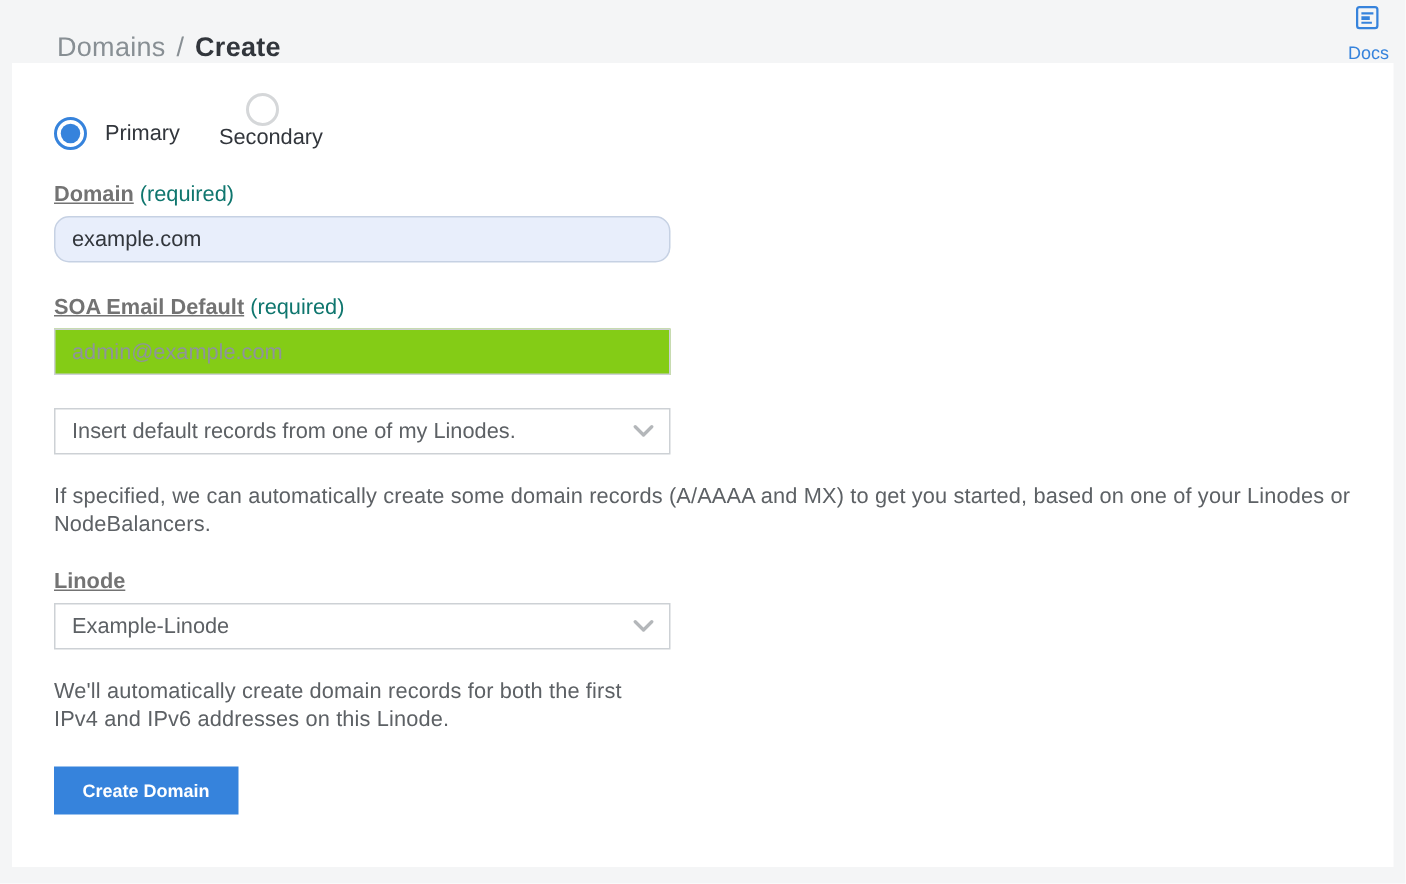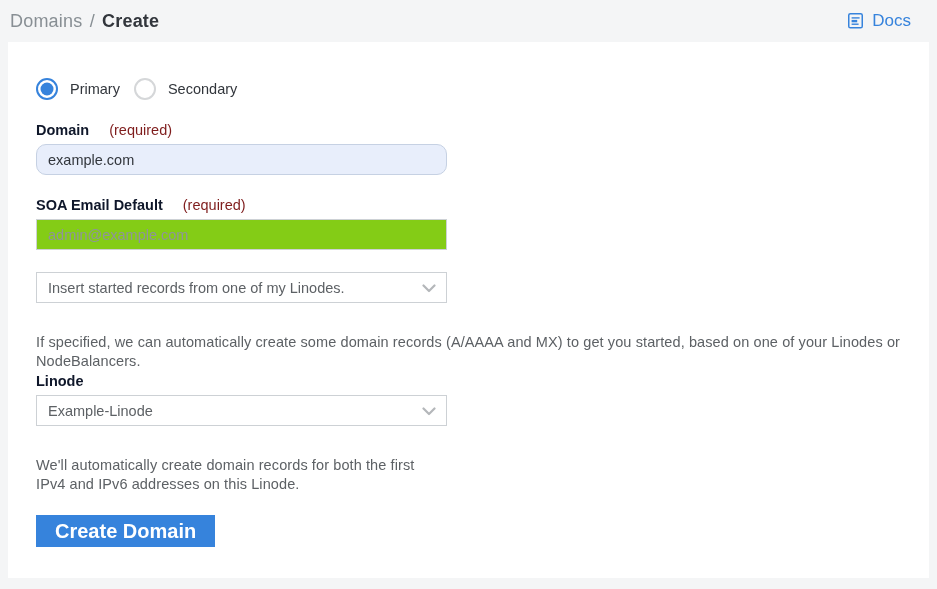--- a/index.html
+++ b/index.html
@@ -8,64 +8,66 @@
     width: 937px; height: 589px;
     background: #f4f5f6;
     font-family: "Liberation Sans", sans-serif;
     color: #32363c;
     overflow: hidden;
   }
 
   
   .topbar {
     height: 42px;
-    display: flex; align-items: center; justify-content: space-between;
-    padding: 0 26px 0 10px;
+    display: flex; align-items: flex-end; justify-content: space-between;
+    padding: 0 11px 0 10px;
+    margin-left: 28px;
   }
   .breadcrumb { font-size: 18px; letter-spacing: 0.2px; }
   .crumb-section { color: #888f94; font-weight: 400; }
   .crumb-sep { color: #888f94; font-weight: 400; margin: 0 2px; }
   .crumb-current { color: #32363c; font-weight: 700; }
   .docs-link {
     display: flex; align-items: center; gap: 7px;
-    color: #3683dc; font-size: 17px; cursor: pointer;
+    color: #3683dc; font-size: 12px; cursor: pointer;
     text-decoration: none;
+    flex-direction: column;
   }
   .docs-link svg { display: block; }
 
   
   .card {
     margin: 0 8px;
     height: 536px;
     background: #ffffff;
     padding: 30px 28px 0 28px;
   }
 
   
   .radio-row { display: flex; align-items: flex-end; height: 28px; }
   .radio-option { display: flex; align-items: center; cursor: pointer; }
-  .radio-option + .radio-option { margin-left: 14px; }
+  .radio-option + .radio-option { margin-left: 14px; flex-direction: column; }
   .radio-circle {
     width: 22px; height: 22px; border-radius: 50%;
     position: relative; flex: 0 0 auto;
   }
   .radio-circle.selected { border: 2px solid #3683dc; background: #fff; }
   .radio-circle.selected::after {
     content: ""; position: absolute; left: 50%; top: 50%;
     width: 13px; height: 13px; border-radius: 50%;
     background: #3683dc; transform: translate(-50%, -50%);
   }
   .radio-circle.unselected { border: 2px solid #d5d7d9; background: #fff; }
   .radio-label { margin-left: 12px; font-size: 14.5px; color: #32363c; }
 
   
   .field { margin-top: 22px; }
   .field-label { font-size: 14.5px; margin-bottom: 6px; }
-  .field-label .lbl { font-weight: 700; color: #0f172a; }
-  .field-label .req { font-weight: 400; color: #7f1d1d; margin-left: 20px; }
+  .field-label .lbl { font-weight: 700; color: #737373; text-decoration: underline; }
+  .field-label .req { font-weight: 400; color: #0f766e; margin-left: 4px; }
 
   .text-input {
     width: 411px; height: 31px;
     border: 1px solid #cdd1d5;
     background: #84cc16;
     padding: 0 11px;
     font-family: "Liberation Sans", sans-serif;
     font-size: 14.5px; color: #32363c;
     outline: none;
   }
@@ -86,32 +88,32 @@
     position: relative; cursor: pointer;
   }
   .select-box .chev {
     position: absolute; right: 10px; top: 50%; transform: translateY(-50%);
   }
 
   .help-text {
     font-size: 14.5px; color: #5d6165;
     line-height: 19px; letter-spacing: 0.1px;
   }
-  .help-after-select { margin-top: 30px; }
+  .help-after-select { margin-top: 19px; }
   .help-narrow { max-width: 402px; }
 
-  .linode-field { margin-top: 2px; }
+  .linode-field { margin-top: 20px; }
 
   .submit-btn {
     margin-top: 21px;
     display: inline-block;
     background: #3683dc; color: #ffffff;
     border: none; cursor: pointer;
     font-family: "Liberation Sans", sans-serif;
-    font-size: 20px; font-weight: 700;
+    font-size: 12px; font-weight: 700;
     padding: 8px 19px; height: 32px;
     line-height: 16px;
     border-radius: 0;
   }
 </style>
 </head>
 <body>
 
 <div class="topbar">
   <div class="breadcrumb">
@@ -154,21 +156,21 @@
 
   <div class="field">
     <div class="field-label">
       <span class="lbl">SOA Email Default</span><span class="req">(required)</span>
     </div>
     <input class="text-input" type="text" placeholder="admin@example.com" style="">
   </div>
 
   <div class="field">
     <div class="select-box">
-      <span>Insert started records from one of my Linodes.</span>
+      <span>Insert default records from one of my Linodes.</span>
       <span class="chev">
         <svg width="14" height="9" viewBox="0 0 14 9" fill="none">
           <polyline points="1.5,1.5 7,7 12.5,1.5" stroke="#b4b7ba" stroke-width="2.2" fill="none" stroke-linecap="round" stroke-linejoin="round"></polyline>
         </svg>
       </span>
     </div>
   </div>
 
   <div class="help-text help-after-select">If specified, we can automatically create some domain records (A/AAAA and MX) to get you started, based on one of your Linodes or NodeBalancers.</div>
 

